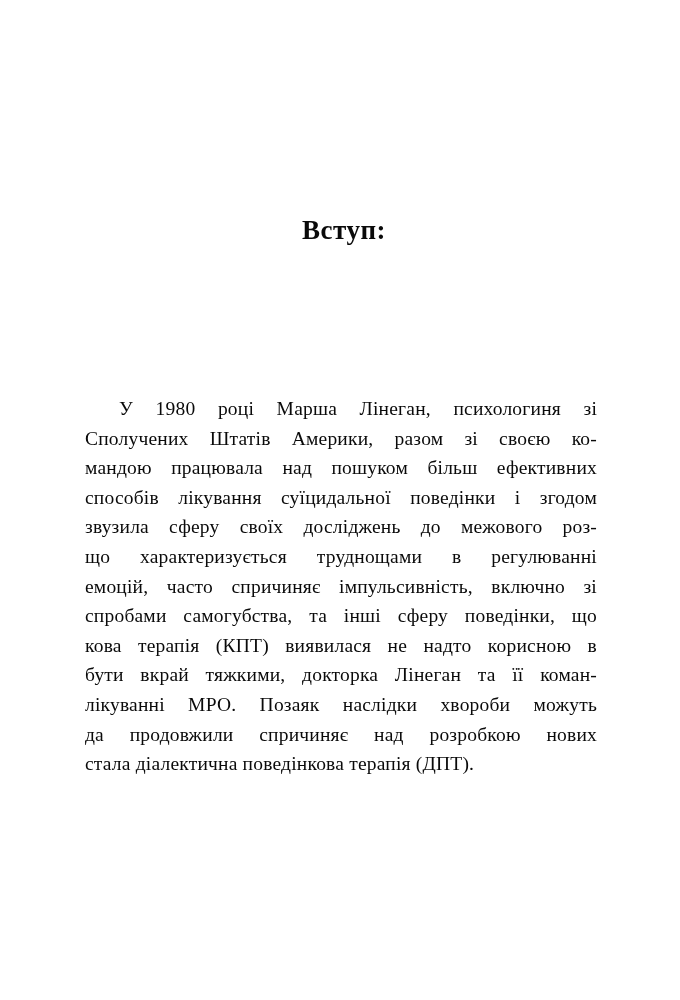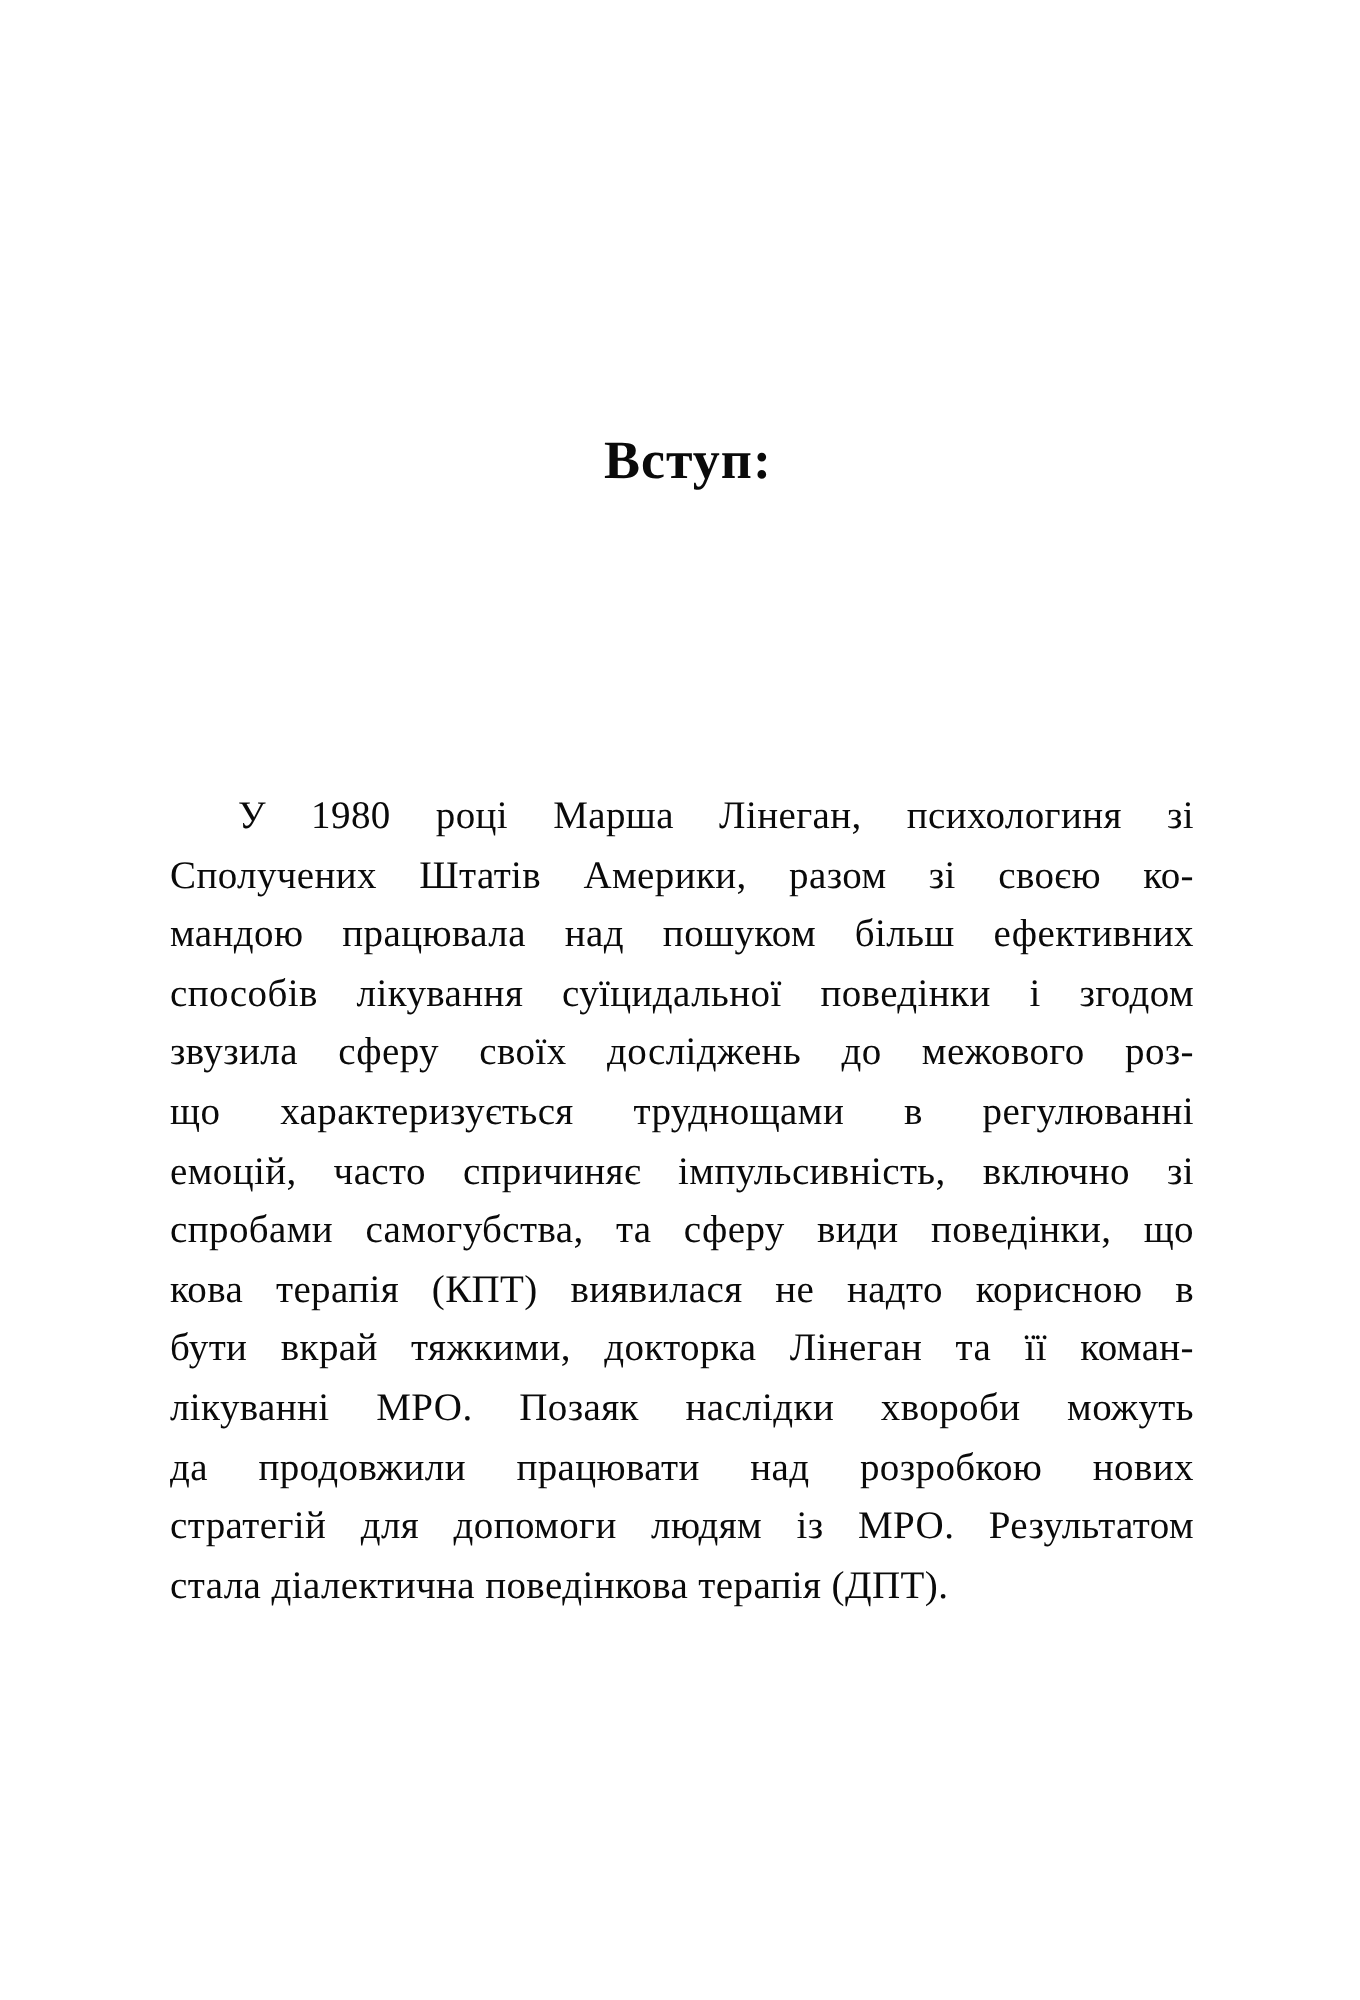--- a/index.html
+++ b/index.html
@@ -62,22 +62,21 @@
   </div>
 
   <div class="body-text">
     <div class="line first">У 1980 році Марша Лінеган, психологиня зі</div>
     <div class="line">Сполучених Штатів Америки, разом зі своєю ко-</div>
     <div class="line">мандою працювала над пошуком більш ефективних</div>
     <div class="line">способів лікування суїцидальної поведінки і згодом</div>
     <div class="line">звузила сферу своїх досліджень до межового роз-</div>
     <div class="line">що характеризується труднощами в регулюванні</div>
     <div class="line">емоцій, часто спричиняє імпульсивність, включно зі</div>
-    <div class="line">спробами самогубства, та сферу види поведінки, що</div>
+    <div class="line">спробами самогубства, та інші сферу поведінки, що</div>
     <div class="line">кова терапія (КПТ) виявилася не надто корисною в</div>
     <div class="line">бути вкрай тяжкими, докторка Лінеган та її коман-</div>
     <div class="line">лікуванні МРО. Позаяк наслідки хвороби можуть</div>
-    <div class="line">да продовжили працювати над розробкою нових</div>
-    <div class="line">стратегій для допомоги людям із МРО. Результатом</div>
+    <div class="line">да продовжили спричиняє над розробкою нових</div>
     <div class="line last">стала діалектична поведінкова терапія (ДПТ).</div>
   </div>
 
 </div>
 
 </body></html>

